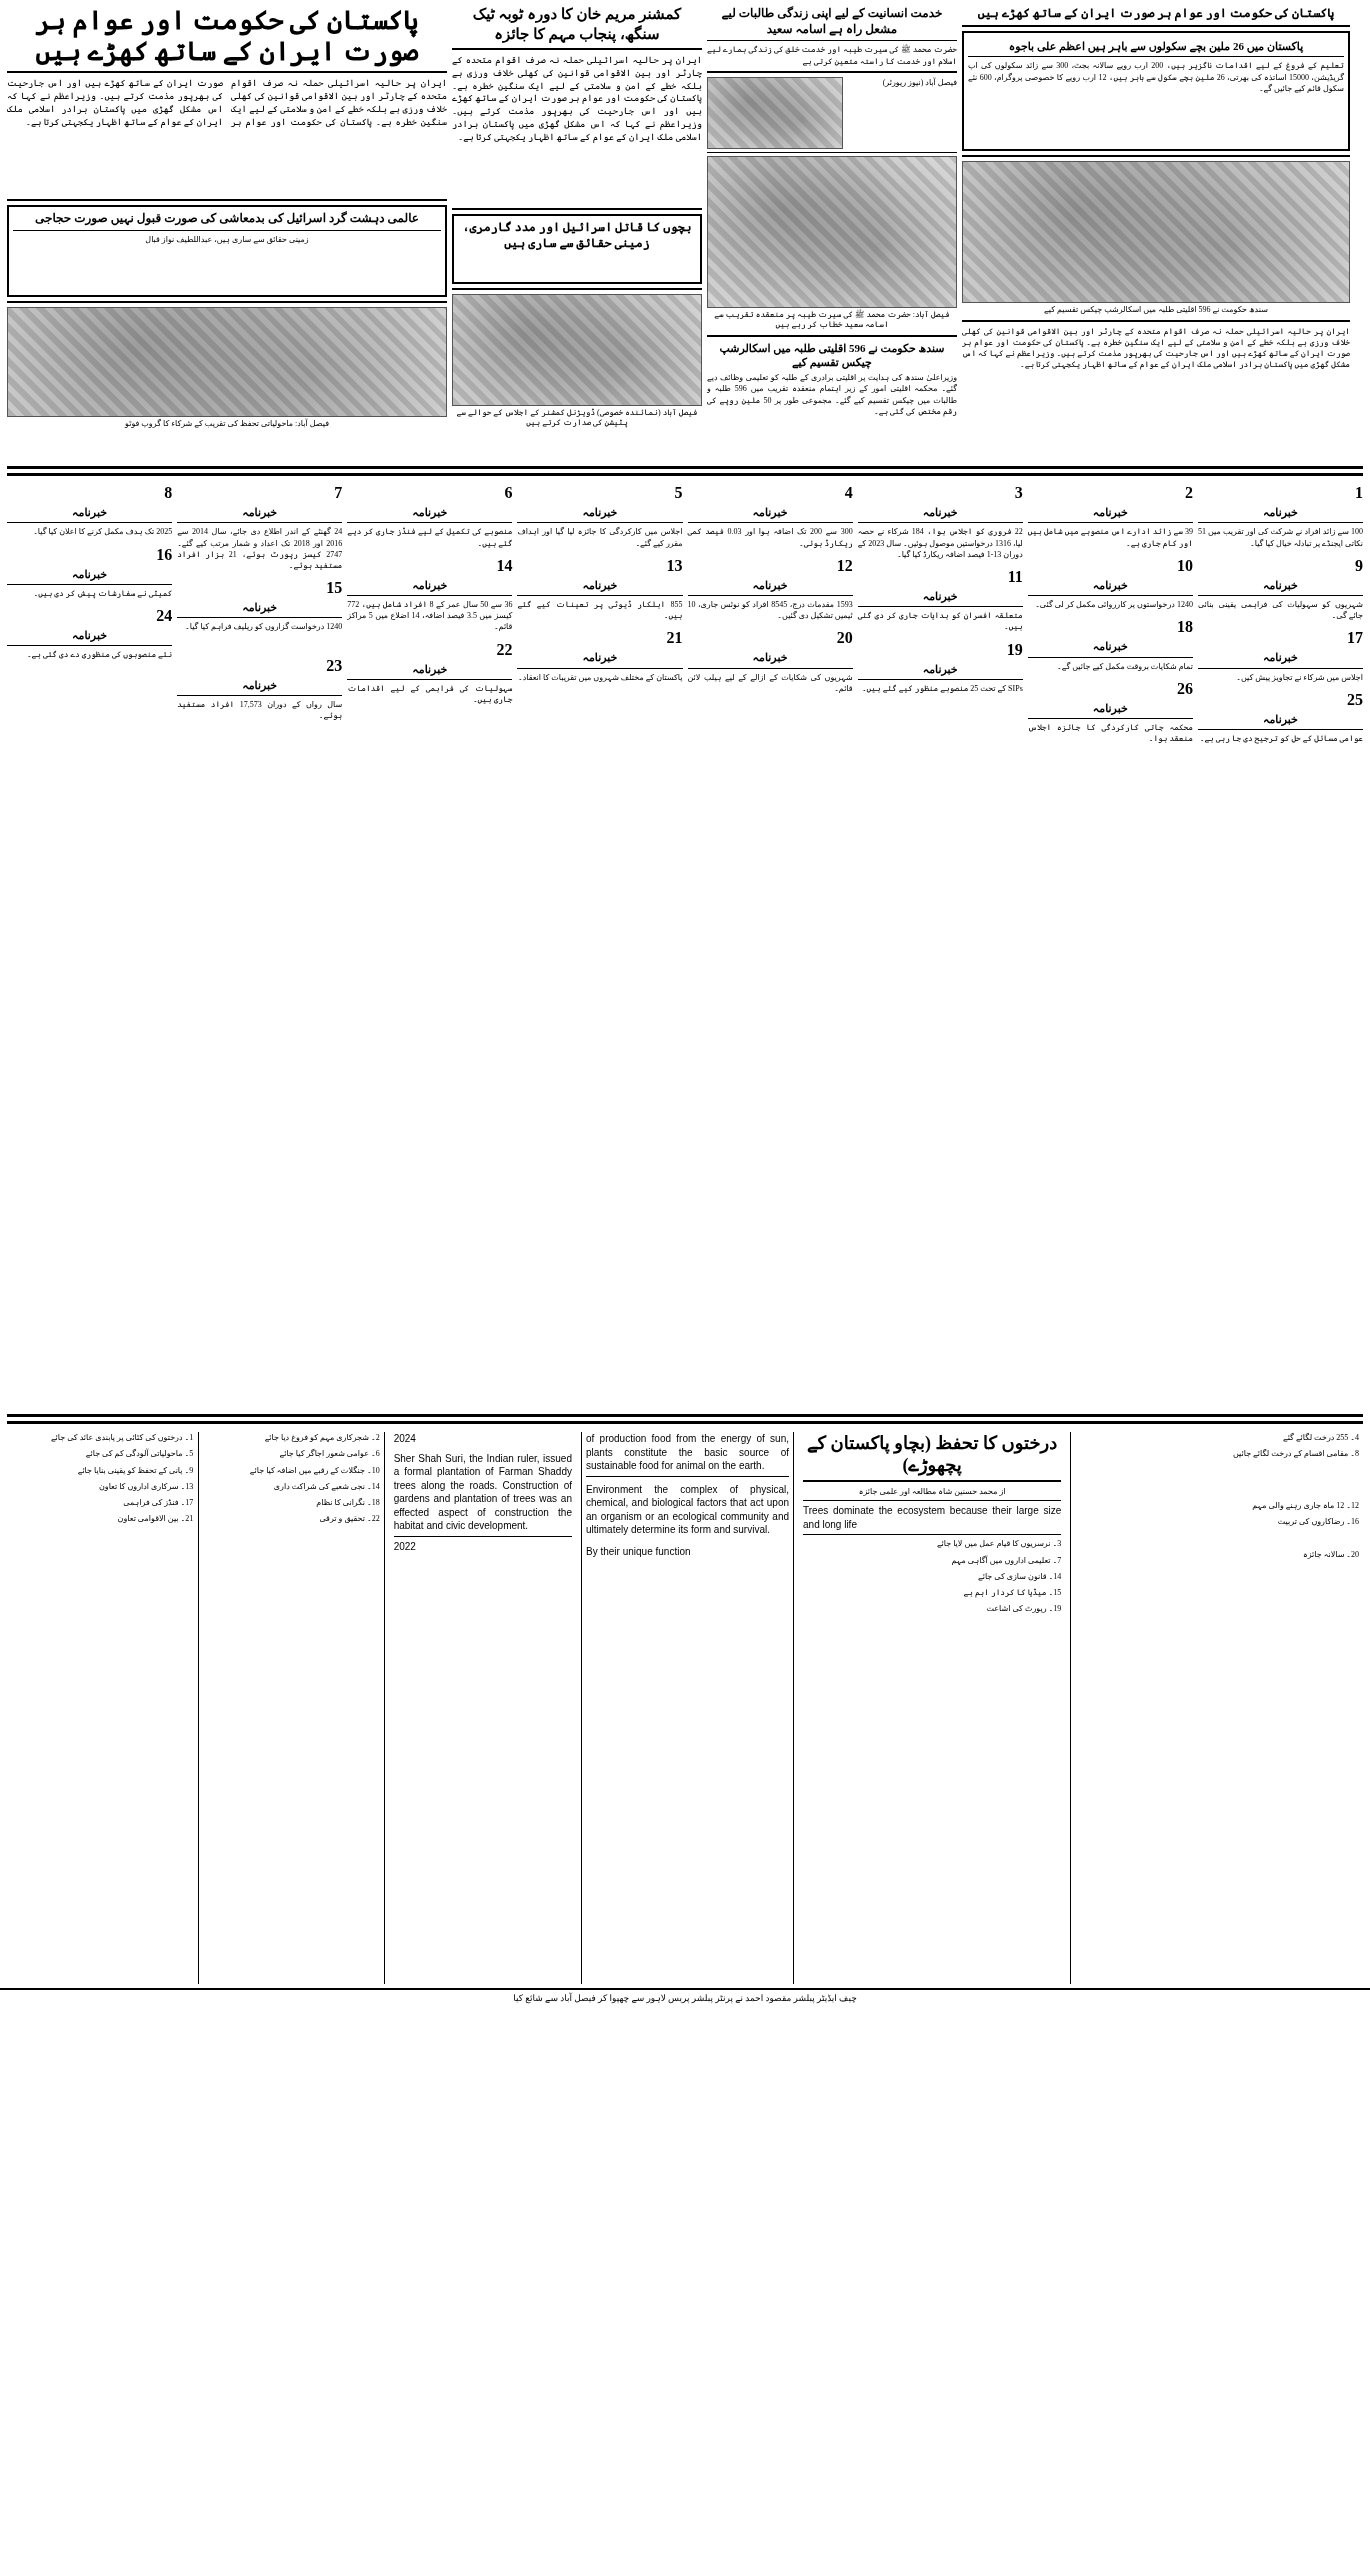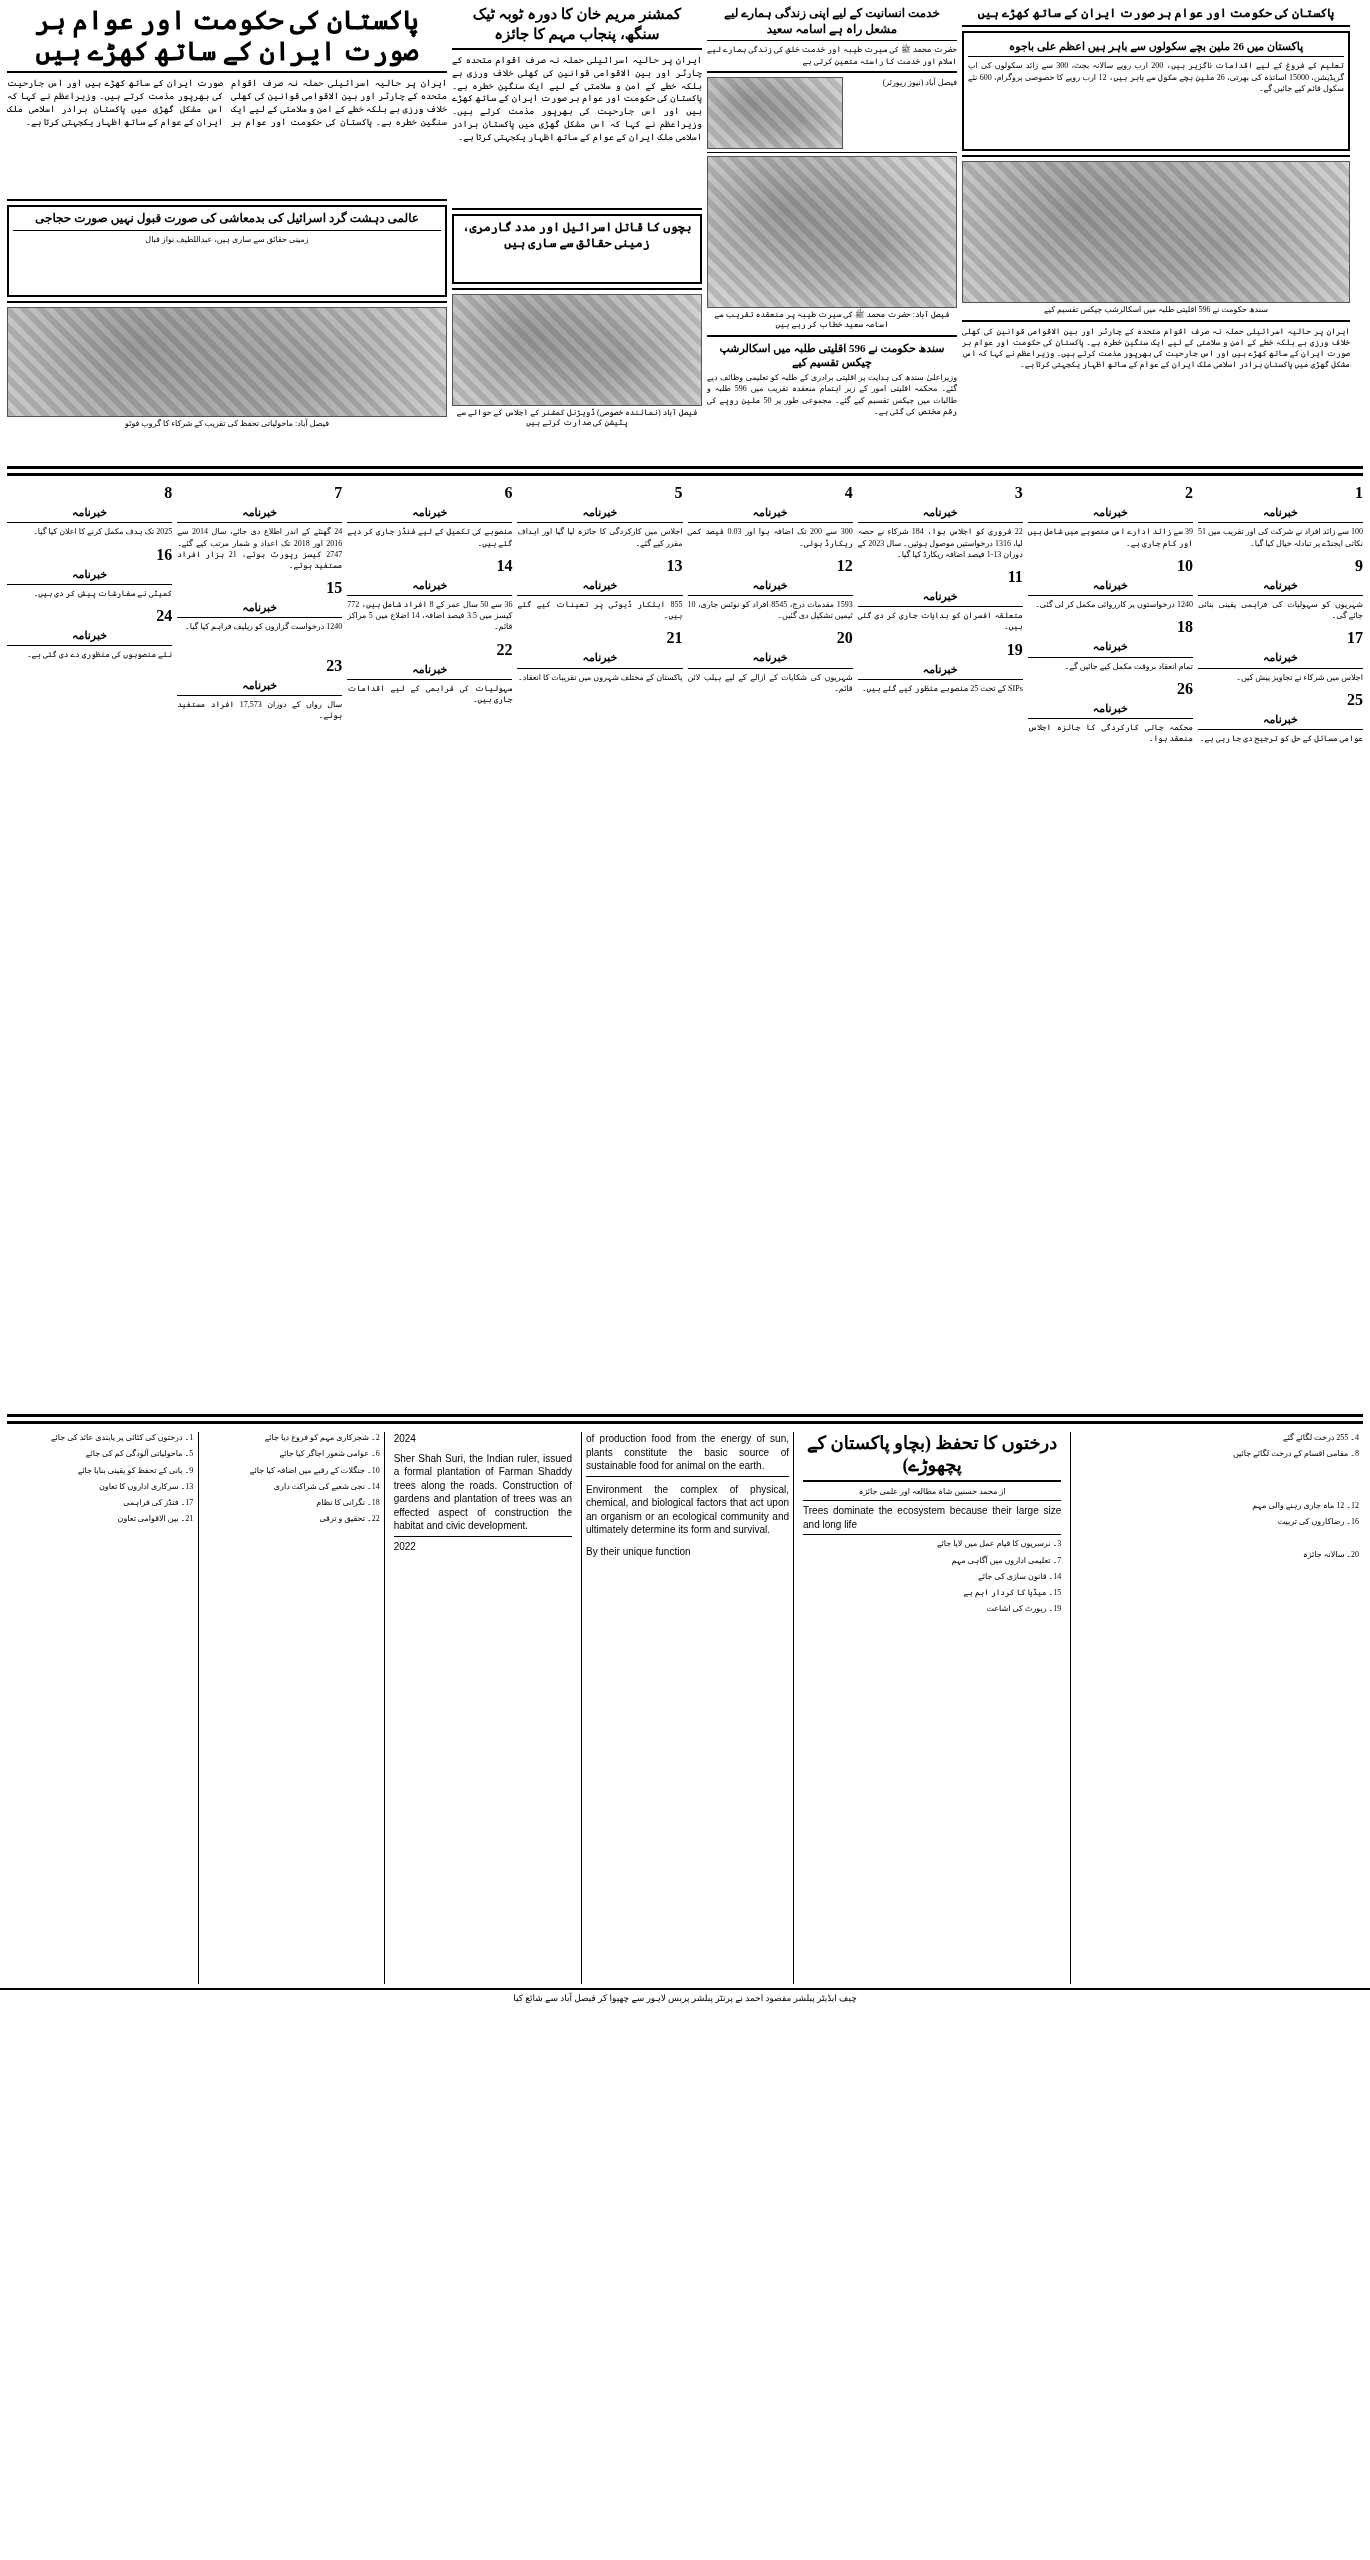--- a/index.html
+++ b/index.html
@@ -64,21 +64,21 @@
       <div class="rule"></div>
       <div class="rtl boxed" style="height:70px;overflow:hidden;">
         <div class="smallhead">بچوں کا قاتل اسرائیل اور مدد گارمری، زمینی حقائق سے ساری ہیں</div>
       </div>
       <div class="rule"></div>
       <div class="ph" style="height:110px;"></div>
       <div class="cap rtl">فیصل آباد (نمائندہ خصوصی) ڈویژنل کمشنر کے اجلاس کے حوالے سے پٹیشن کی صدارت کرتے ہیں</div>
     </div>
 
     <div class="col" style="width:250px;">
-      <div class="rtl smallhead">خدمت انسانیت کے لیے اپنی زندگی ہمارے لیے مشعل راہ ہے اسامہ سعید</div>
+      <div class="rtl smallhead">خدمت انسانیت کے لیے اپنی زندگی طالبات لیے مشعل راہ ہے اسامہ سعید</div>
       <div class="thin"></div>
       <div class="rtl tiny">حضرت محمد ﷺ کی سیرت طیبہ اور خدمت خلق کی زندگی ہمارے لیے اسلام اور خدمت کا راستہ متعین کرتی ہے</div>
       <div class="rule"></div>
       <div class="imgrow">
         <div class="ph" style="height:70px;width:55%;"></div>
         <div class="rtl tiny" style="width:45%;">فیصل آباد (نیوز رپورٹر)</div>
       </div>
       <div class="thin"></div>
       <div class="ph" style="height:150px;"></div>
       <div class="cap rtl">فیصل آباد: حضرت محمد ﷺ کی سیرت طیبہ پر منعقدہ تقریب سے اسامہ سعید خطاب کر رہے ہیں</div>
@@ -237,21 +237,21 @@
         <div class="rtl" style="margin-bottom: 8px;">
           <div class="numhead">10</div>
           <div class="minihead">خبرنامہ</div>
           <div class="thin"></div>
           <div class="tiny">1240 درخواستوں پر کارروائی مکمل کر لی گئی۔</div>
         </div>
         <div class="rtl" style="margin-bottom: 8px;">
           <div class="numhead">18</div>
           <div class="minihead">خبرنامہ</div>
           <div class="thin"></div>
-          <div class="tiny">تمام انعقاد بروقت مکمل کیے جائیں گے۔</div>
+          <div class="tiny">تمام شکایات بروقت مکمل کیے جائیں گے۔</div>
         </div>
         <div class="rtl" style="margin-bottom: 8px;">
           <div class="numhead">26</div>
           <div class="minihead">خبرنامہ</div>
           <div class="thin"></div>
           <div class="tiny">محکمہ جاتی کارکردگی کا جائزہ اجلاس منعقد ہوا۔</div>
         </div>
       </div>
     <div class="col newscol" id="ncol7" style="width:12.5%;">
         <div class="rtl" style="margin-bottom: 8px;">

